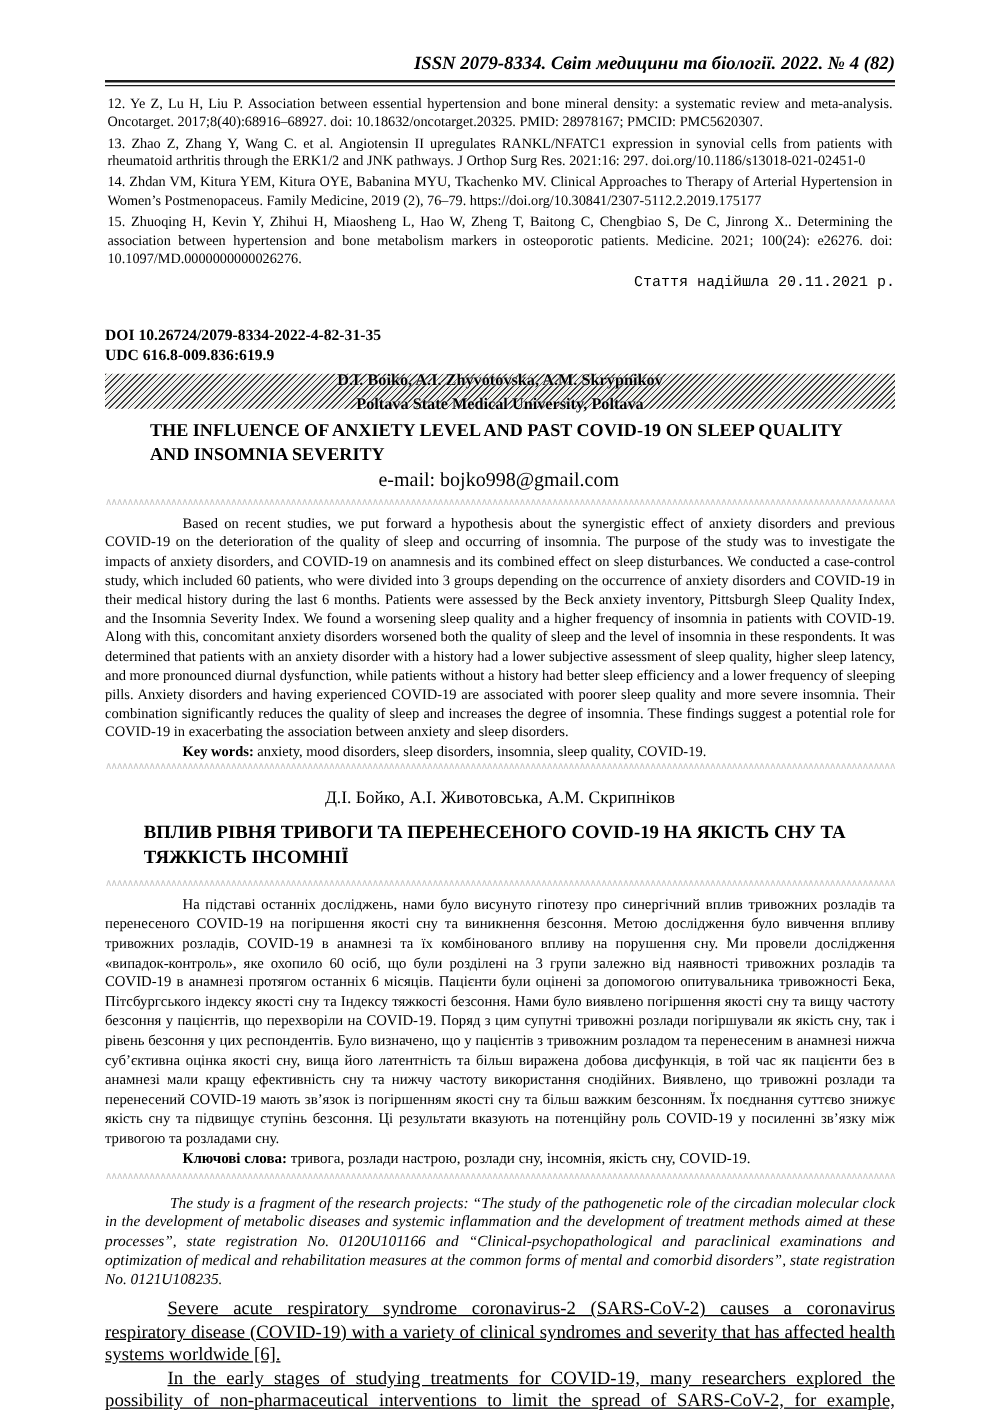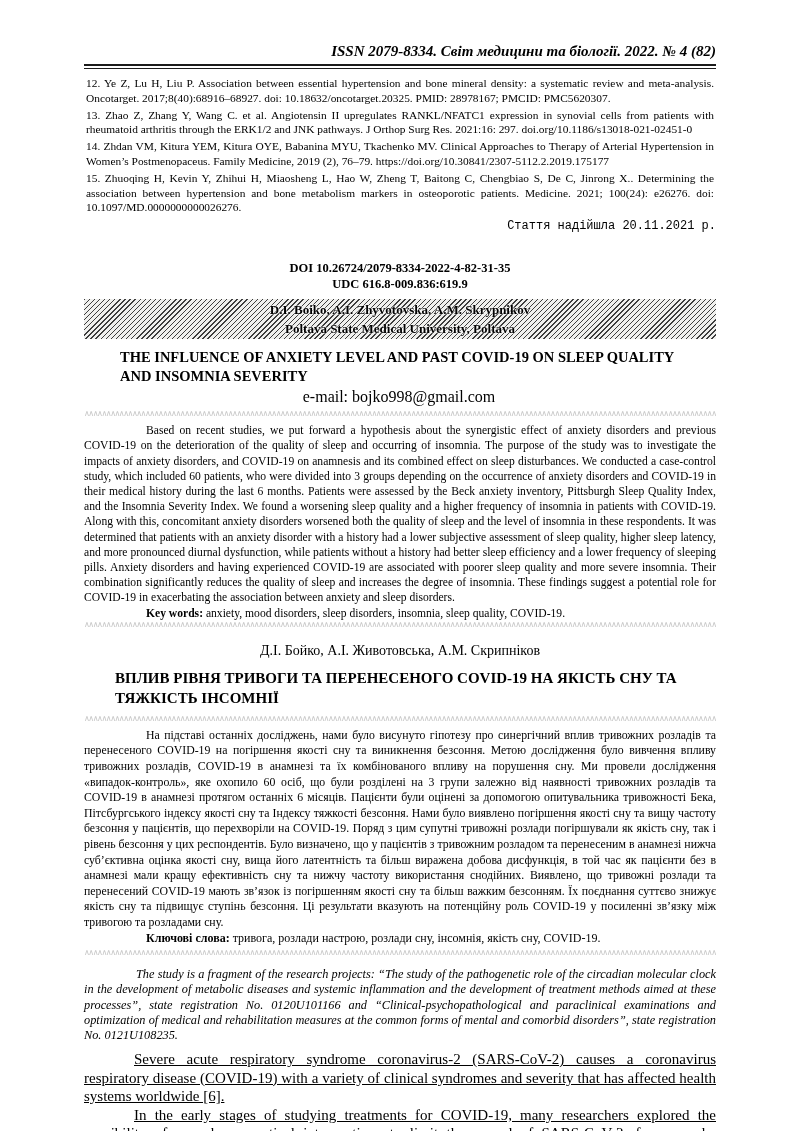--- a/index.html
+++ b/index.html
@@ -29,25 +29,25 @@
     font-size: 11.4px; line-height: 14.8px;
     text-align: justify;
   }
   .received {
     text-align: right;
     font-size: 12px; line-height: 15px;
     margin-top: 4px;
     font-family: Liberation Mono, monospace;
   }
 
-  .doi-block { margin-top: 26px; font-weight: bold; font-size: 12.5px; line-height: 16px; text-align: center; }
+  .doi-block { margin-top: 26px; font-weight: bold; font-size: 12.5px; line-height: 16px; }
 
   .authors-banner {
     margin-top: 7px;
-    height: 40px;
+    height: 28px;
     display: flex; flex-direction: column; justify-content: center;
     text-align: center;
     background: repeating-linear-gradient(135deg, #3d3d3d 0px, #3d3d3d 1px, #f0f0ee 1px, #f0f0ee 3.6px);
   }
   .authors-banner .line {
     font-weight: bold; font-size: 13px; line-height: 19px;
     color: #000;
     text-shadow: 0 0 2px rgba(255,255,255,.95), 0 0 2px rgba(255,255,255,.95), 0 0 1px rgba(255,255,255,.9);
   }
 

